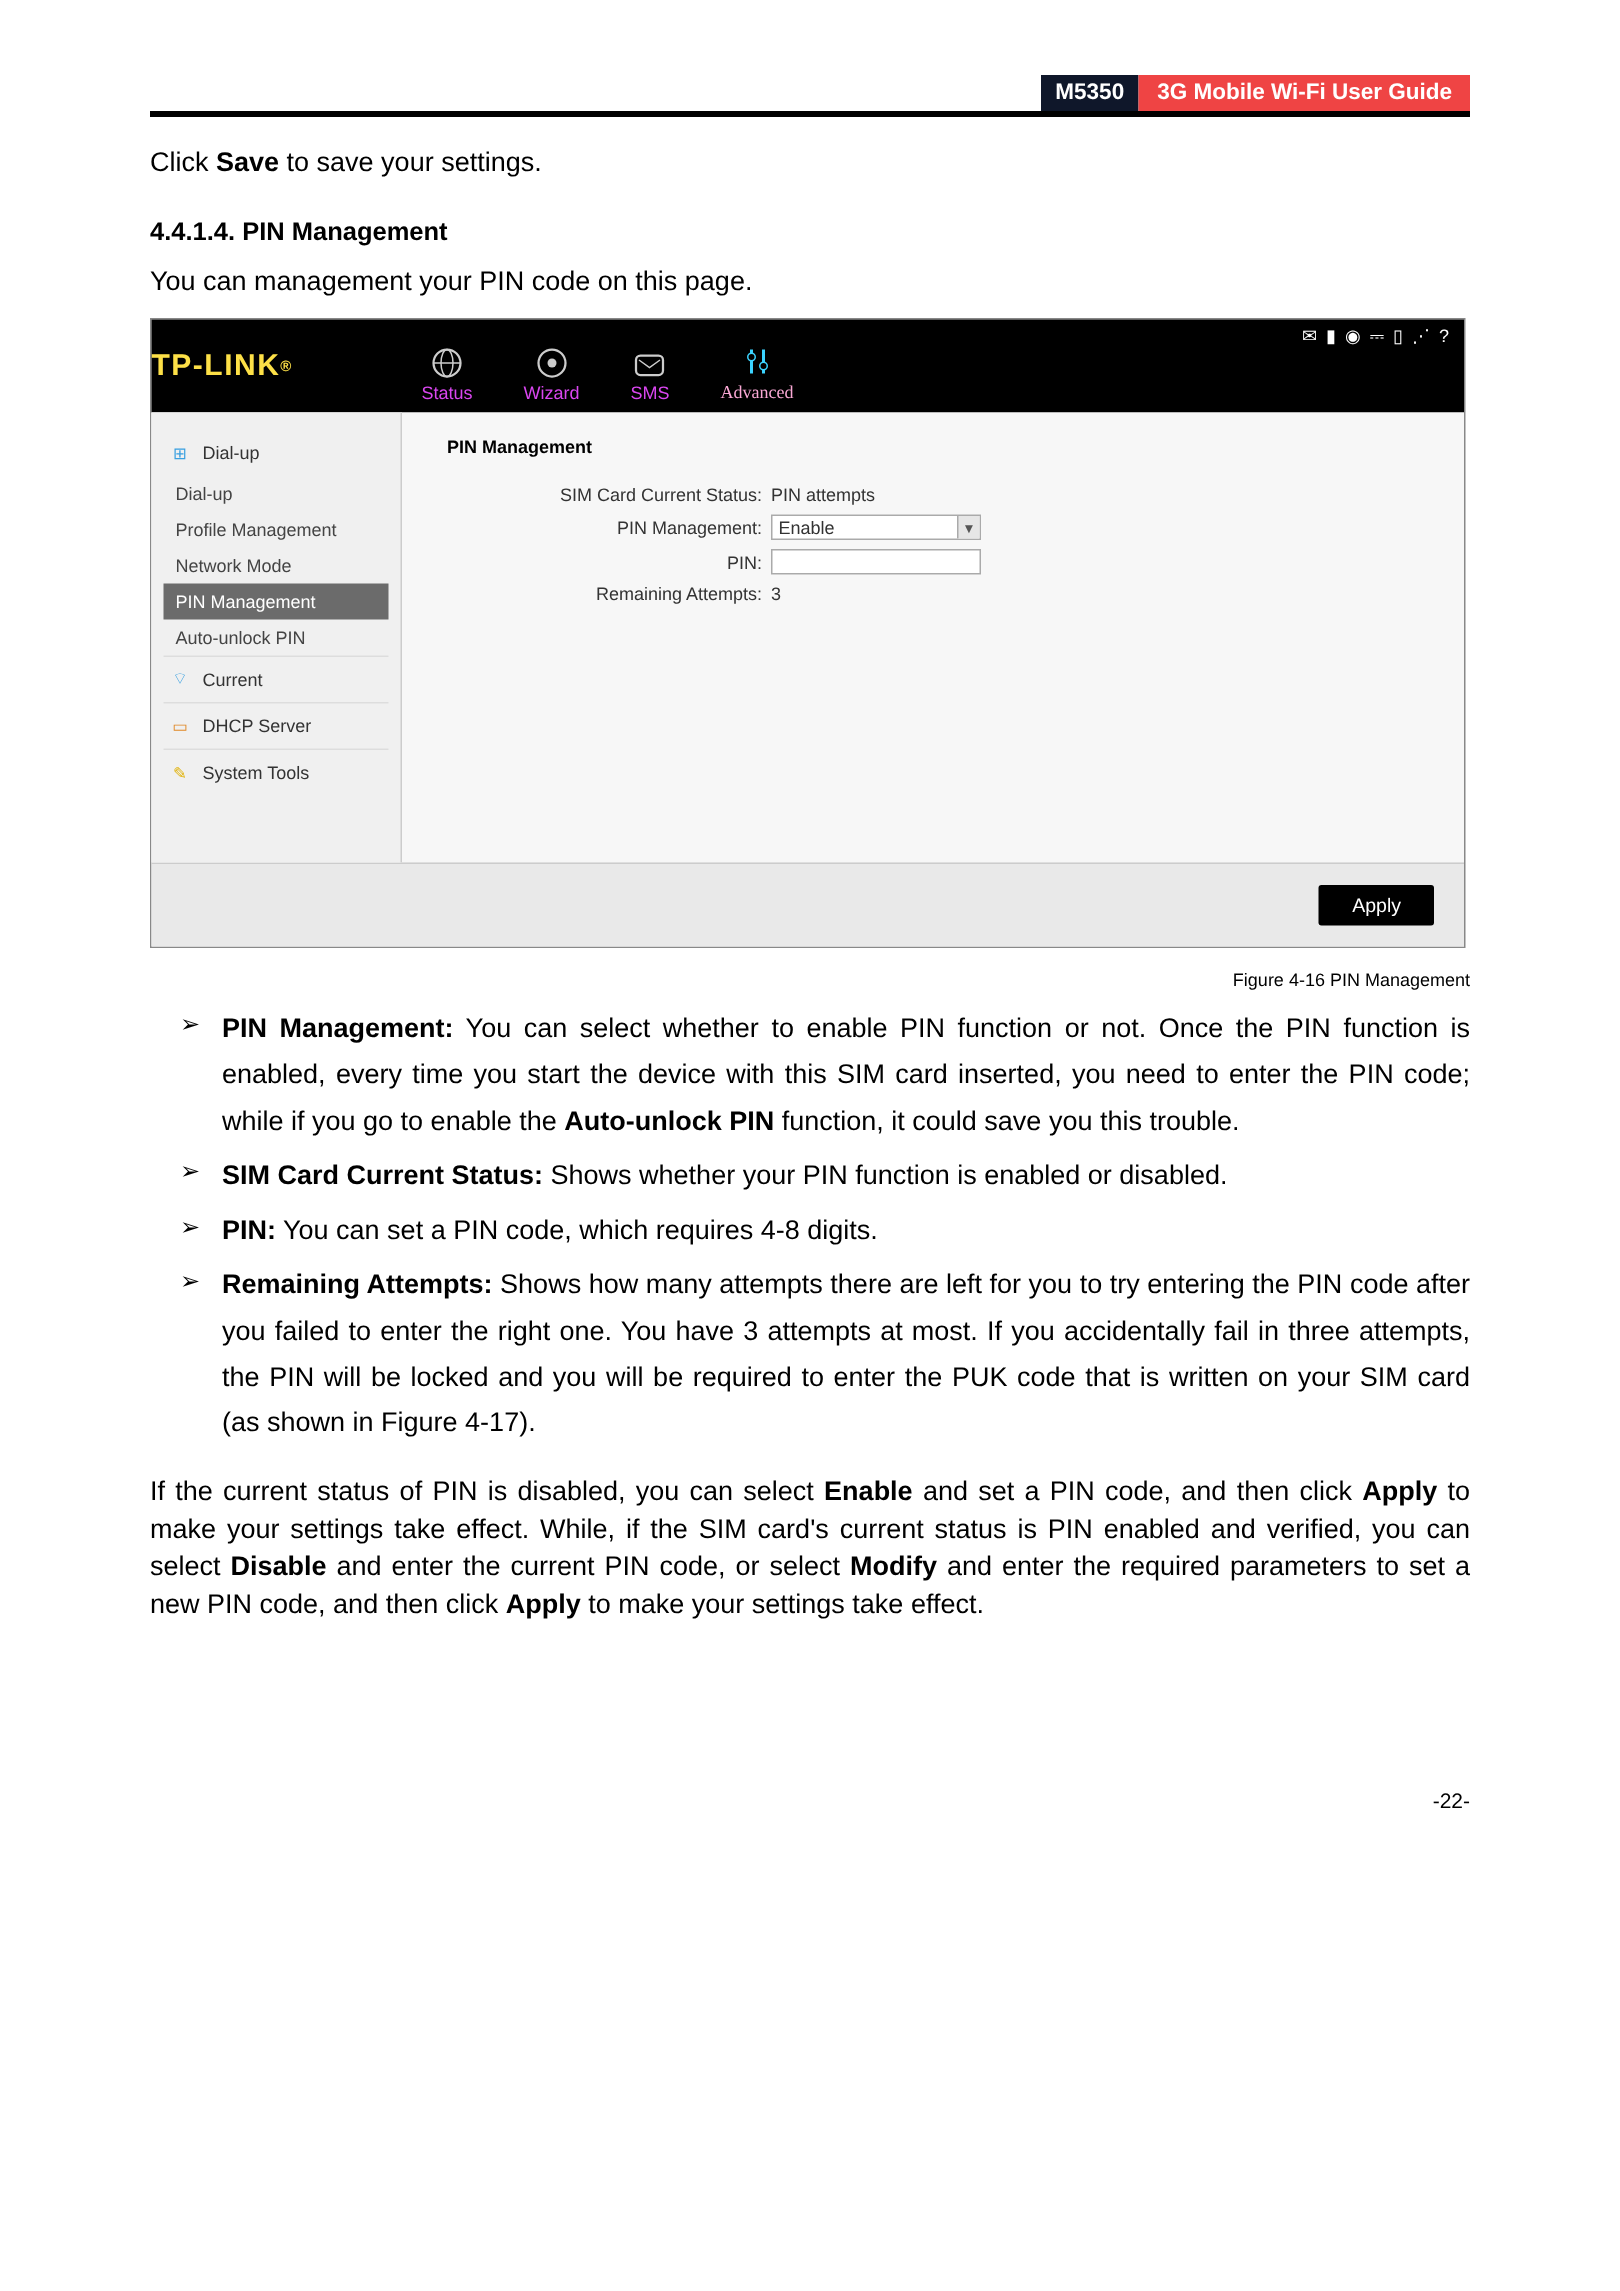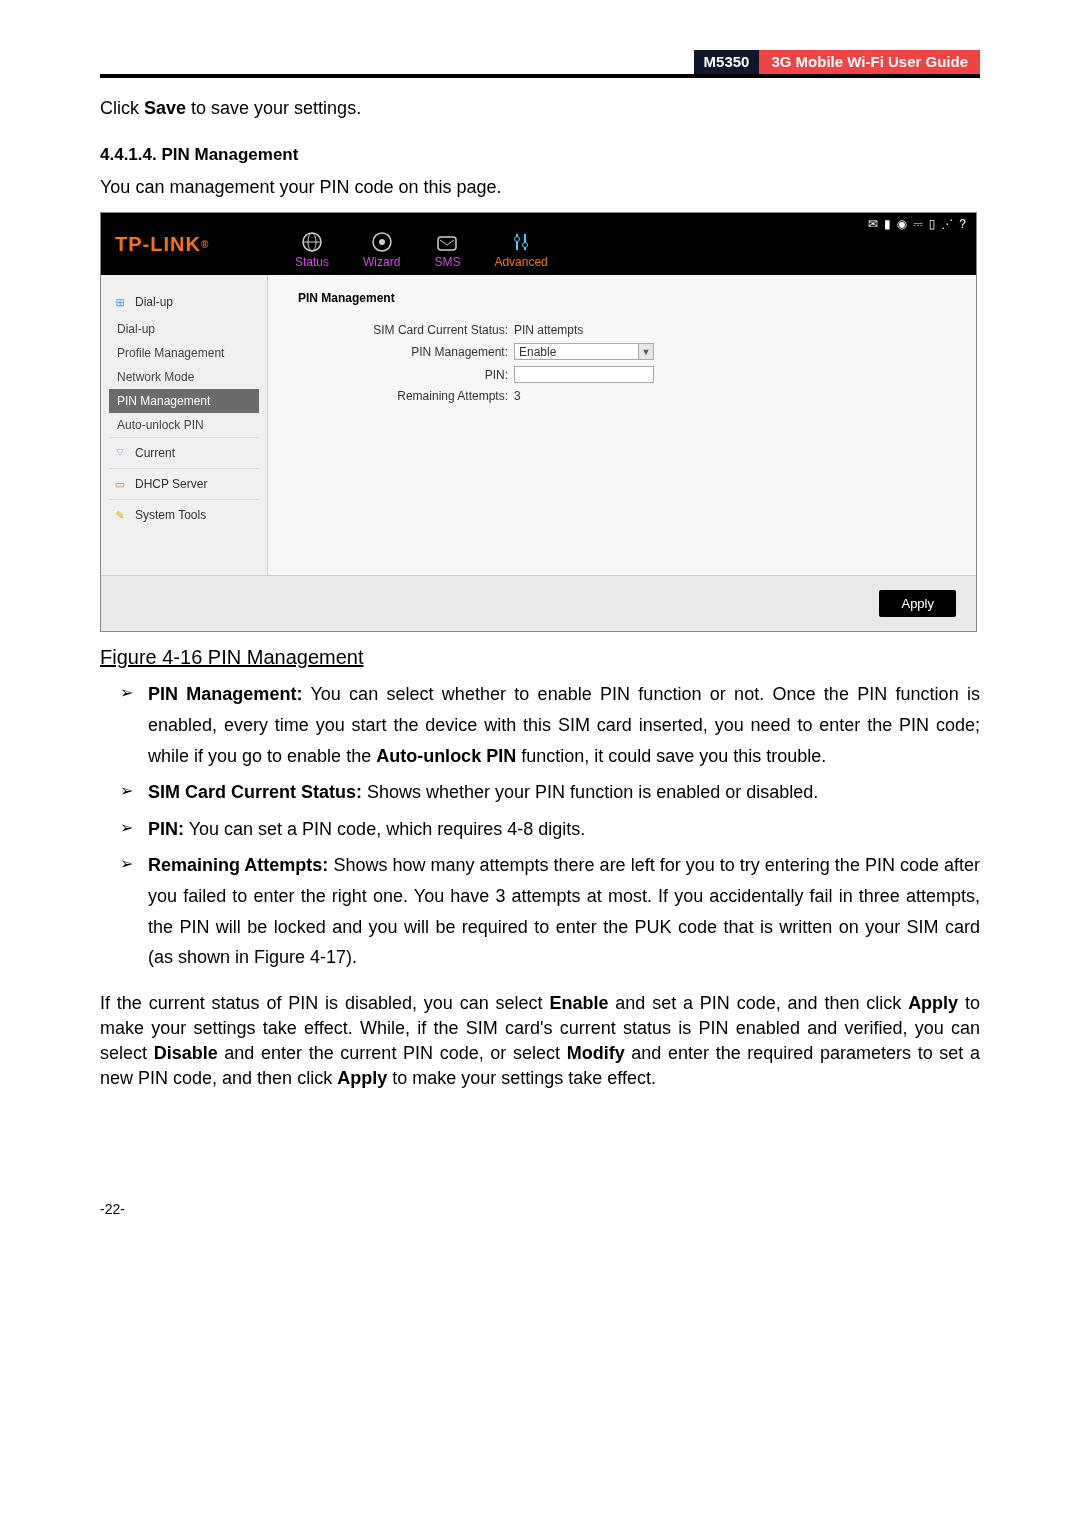--- a/index.html
+++ b/index.html
@@ -56,43 +56,42 @@
     border: 1px solid #888;
     font-size: 12px;
   }
   .app-top {
     background: #000;
     display: flex;
     height: 62px;
   }
   .brand {
     width: 150px;
-    color: #f97316;
+    color: #fde047;
     font-weight: bold;
     font-size: 20px;
     letter-spacing: 1px;
     display: flex;
     align-items: center;
-    padding-left: 14px;
   }
   .brand sup { font-size: 10px; }
   .tabs {
     display: flex;
     align-items: flex-end;
     gap: 34px;
     padding-left: 30px;
     padding-bottom: 6px;
   }
   .tab {
     color: #d946ef;
     text-align: center;
     font-size: 12px;
   }
   .tab svg { display: block; margin: 0 auto 2px auto; }
-  .tab-adv { color: #f97316; }
+  .tab-adv { color: #f9a8d4; font-family: Liberation Serif, serif; }
   .status-icons {
     margin-left: auto;
     color: #fff;
     font-size: 12px;
     padding: 4px 8px;
     letter-spacing: 2px;
     display:flex;
     gap:4px;
     align-items:flex-start;
     height:16px;
@@ -189,24 +188,23 @@
   }
   .apply-btn {
     background: #000;
     color: #fff;
     border: none;
     padding: 6px 22px;
     font-size: 13px;
     border-radius: 2px;
   }
   .fig-caption {
-    text-align: left;
-    font-size: 20px;
+    text-align: right;
+    font-size: 12px;
     margin: 14px 0 10px 0;
-    text-decoration: underline;
   }
   ul.doclist {
     list-style: none;
     padding: 0 0 0 24px;
     margin: 0;
   }
   ul.doclist > li {
     position: relative;
     font-size: 18px;
     line-height: 1.7;
@@ -215,21 +213,21 @@
     padding-left: 24px;
   }
   ul.doclist > li::before {
     content: "➢";
     position: absolute;
     left: -4px;
     top: 0;
     font-size: 16px;
   }
   .page-num {
-    text-align: left;
+    text-align: right;
     font-size: 14px;
     margin-top: 110px;
   }
 </style>
 </head>
 <body>
 
 <div class="page">
 
   <div class="hdr-bar">

